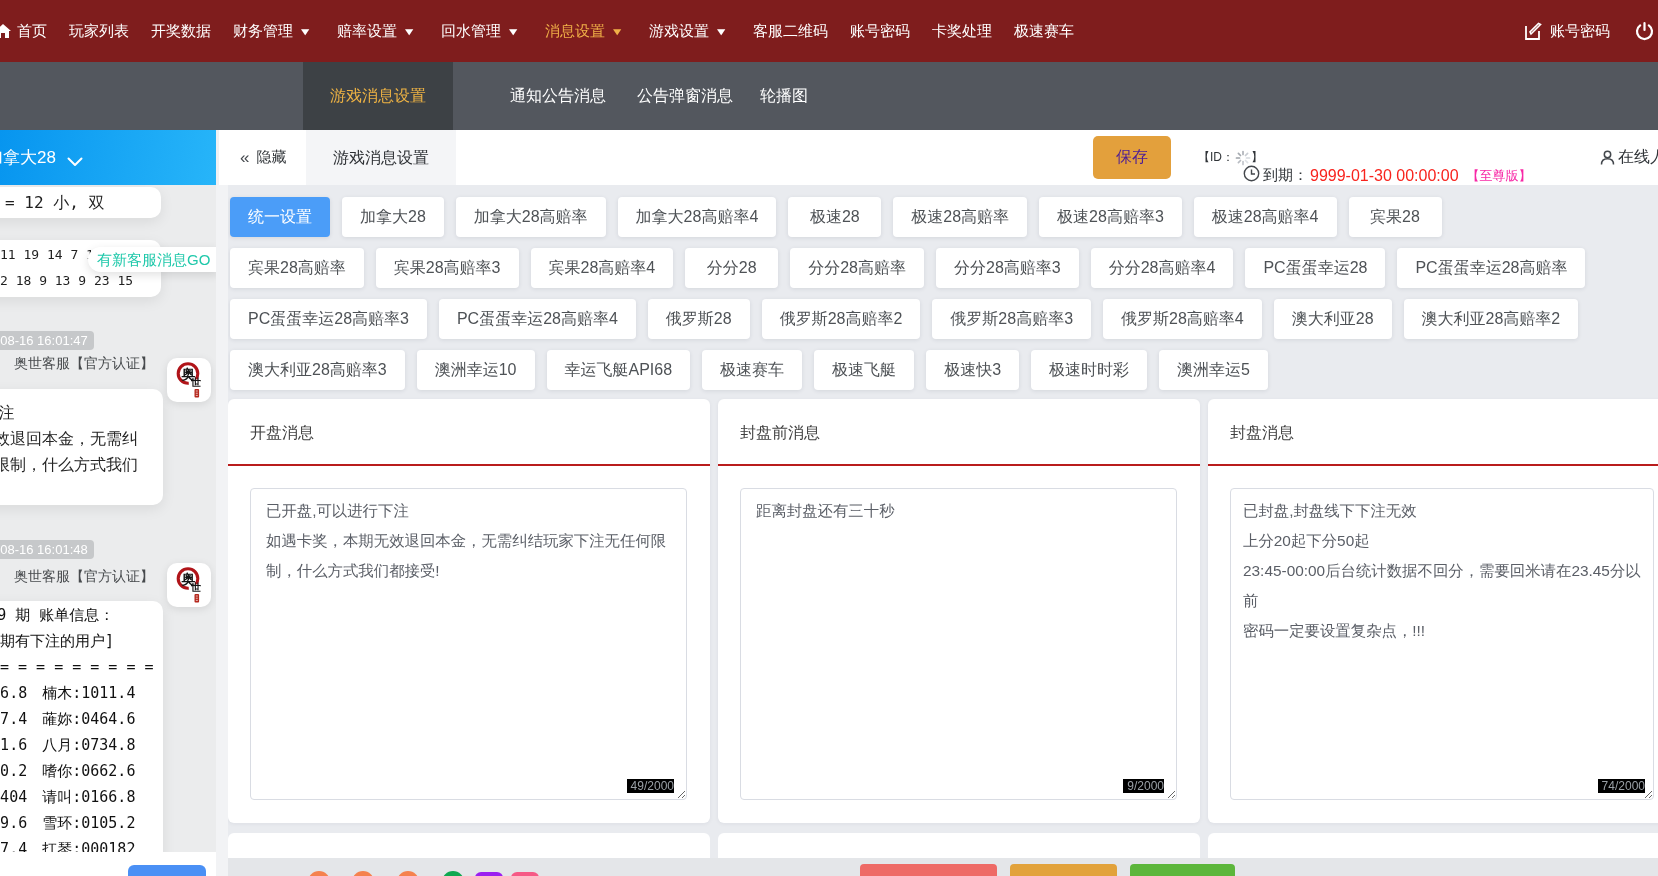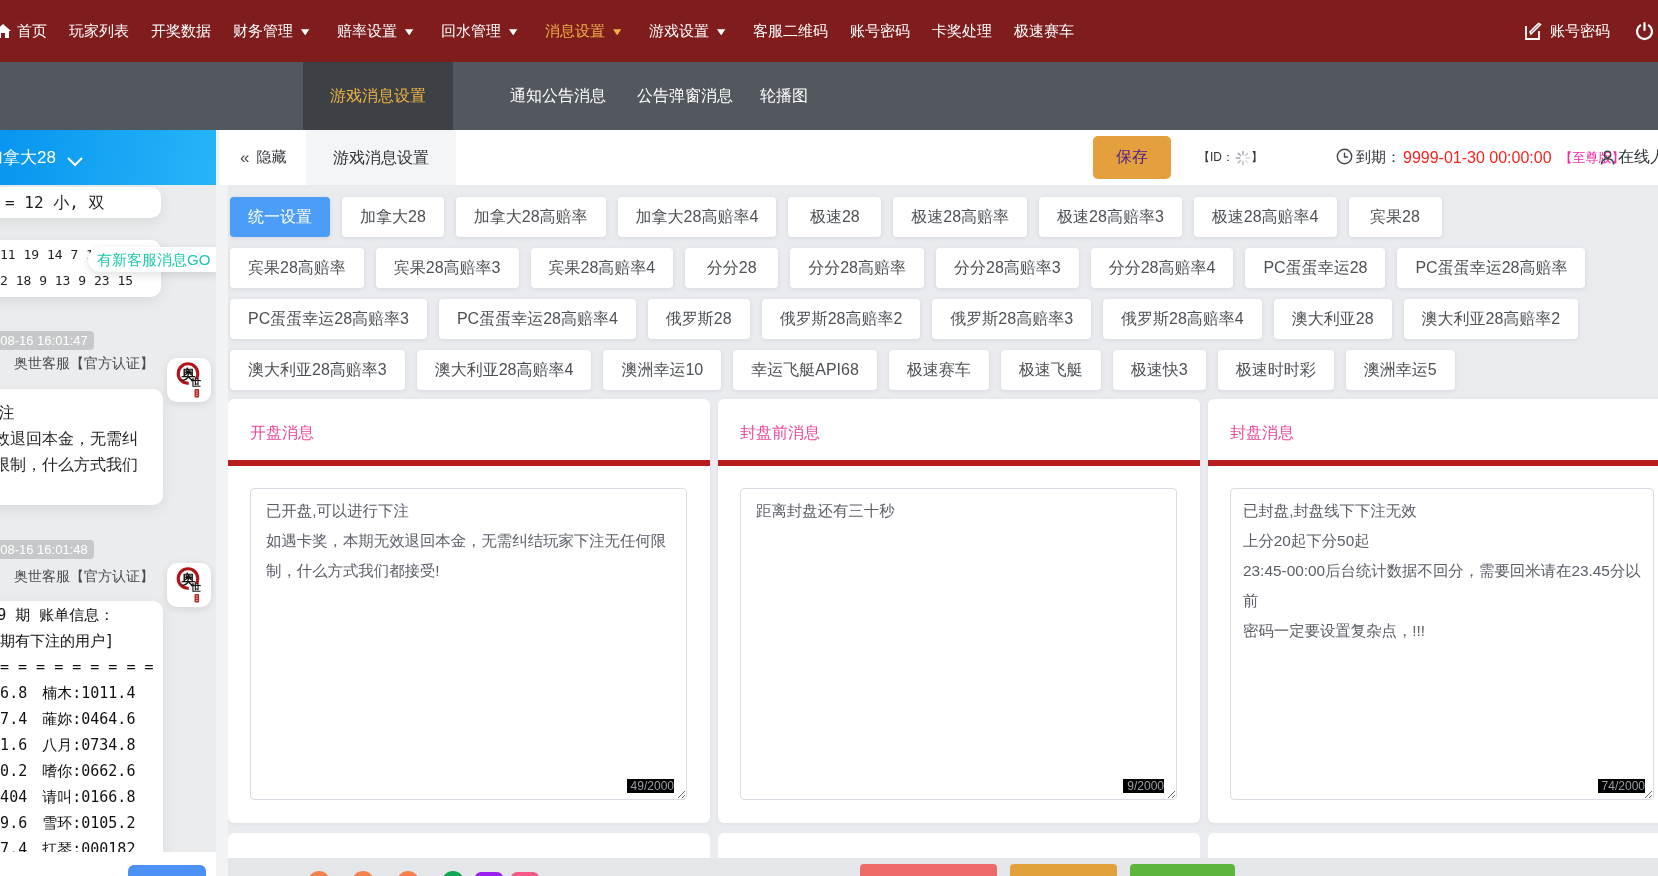--- a/index.html
+++ b/index.html
@@ -61,36 +61,36 @@
   
   .main { position:absolute; left:216px; top:130px; width:1442px; height:746px; }
   .scroll-strip { position:absolute; left:216px; top:185px; width:12px; height:691px; background:#f2f3f5; z-index:45; }
   .toolbar { position:absolute; left:0; top:0; width:1442px; height:55px; background:#fff; border-left:3px solid #f0f1f3; }
   .hide-btn { position:absolute; left:21px; top:0; height:55px; display:flex; align-items:center; gap:7px; font-size:15px; color:#33373b; cursor:pointer; }
   .hide-btn .chev { font-size:17px; color:#45494e; }
   .page-tab { position:absolute; left:87px; top:0; width:150px; height:55px; background:#f4f5f7; text-align:center; line-height:55px; font-size:16px; color:#2d3034; cursor:pointer; }
   .save-btn { position:absolute; left:874px; top:6px; width:78px; height:43px; background:#e3a03c; border:none; border-radius:5px; color:#4c1d95; font-size:16px; font-family:inherit; cursor:pointer; }
   .id-label { position:absolute; left:979px; top:0; height:55px; display:flex; align-items:center; font-size:12px; color:#303438; }
   .spinner { margin:0 0 0 1px; display:inline-flex; }
-  .expiry { position:absolute; left:1117px; top:0; height:55px; display:flex; align-items:center; font-size:15px; color:#303438; }
+  .expiry { position:absolute; left:1024px; top:0; height:55px; display:flex; align-items:flex-end; font-size:15px; color:#303438; }
   .expiry .clock { margin-right:3px; }
   .expiry .red { color:#f8231d; margin-left:2px; font-size:16px; }
   .expiry .pink { color:#f728a6; margin-left:8px; font-size:13px; }
   .online { position:absolute; left:1380px; top:0; height:55px; display:flex; align-items:center; font-size:16px; color:#303438; white-space:nowrap; }
   .online svg { margin-right:2px; }
 
   .content { position:absolute; left:0; top:55px; width:1442px; height:691px; background:#e9ebef; }
   .tabrows { position:absolute; left:14px; top:12px; }
   .tabrow { display:flex; gap:12px; margin-bottom:11px; }
   .gametab { height:40px; padding:0 18px; min-width:93px; background:#fff; border:none; border-radius:4px; font-size:16px; color:#4e5256; font-family:inherit; box-shadow:0 1px 4px rgba(30,40,60,.10); cursor:pointer; white-space:nowrap; }
   .gametab.sel { background:#4b9df8; color:#fff; }
 
   .cards { position:absolute; left:12px; top:214px; display:flex; gap:8px; }
   .card { width:482px; height:424px; background:#fff; border-radius:6px; box-shadow:0 1px 4px rgba(30,40,60,.06); position:relative; }
-  .card-h { height:67px; line-height:67px; padding-left:22px; font-size:16px; font-weight:400; color:#ec4899; border-bottom:6px solid #b91c1c; }
+  .card-h { height:67px; line-height:67px; padding-left:22px; font-size:16px; font-weight:400; color:#404040; border-bottom:2px solid #b91c1c; }
   .card-b { position:relative; padding:22px; }
   .card textarea { display:block; width:437px; height:312px; border:1px solid #d9dce3; border-radius:4px; padding:7px 15px; font-size:15.4px; line-height:30px; color:#5a5e66; font-family:"Liberation Sans","DejaVu Sans",sans-serif; resize:both; outline:none; overflow:hidden; background:#fff; }
   .card.i2 textarea { width:424px; padding:7px 12px; }
   .card.i2 .counter { right:45px; }
   .counter { position:absolute; right:36px; bottom:29px; font-size:12px; color:#9aa0a6; background:#000000; padding-left:4px; }
   .cards2 { position:absolute; left:12px; top:648px; display:flex; gap:8px; }
   .card2 { width:482px; height:160px; background:#fff; border-radius:6px; }
 
   .footband { position:absolute; left:0; top:728px; width:1442px; height:18px; background:#e4e6e9; z-index:20; }
   .fico { position:absolute; top:13px; width:22px; height:22px; border-radius:50%; cursor:pointer; }
@@ -392,21 +392,20 @@
 
             <button class="gametab i6">澳大利亚28</button>
 
             <button class="gametab i7">澳大利亚28高赔率2</button>
           </div>
 
         <div class="tabrow i3">
 
             <button class="gametab i0">澳大利亚28高赔率3</button>
 
-            <button class="gametab i1">澳大利亚28高赔率4</button>
 
             <button class="gametab i2">澳洲幸运10</button>
 
             <button class="gametab i3">幸运飞艇API68</button>
 
             <button class="gametab i4">极速赛车</button>
 
             <button class="gametab i5">极速飞艇</button>
 
             <button class="gametab i6">极速快3</button>

